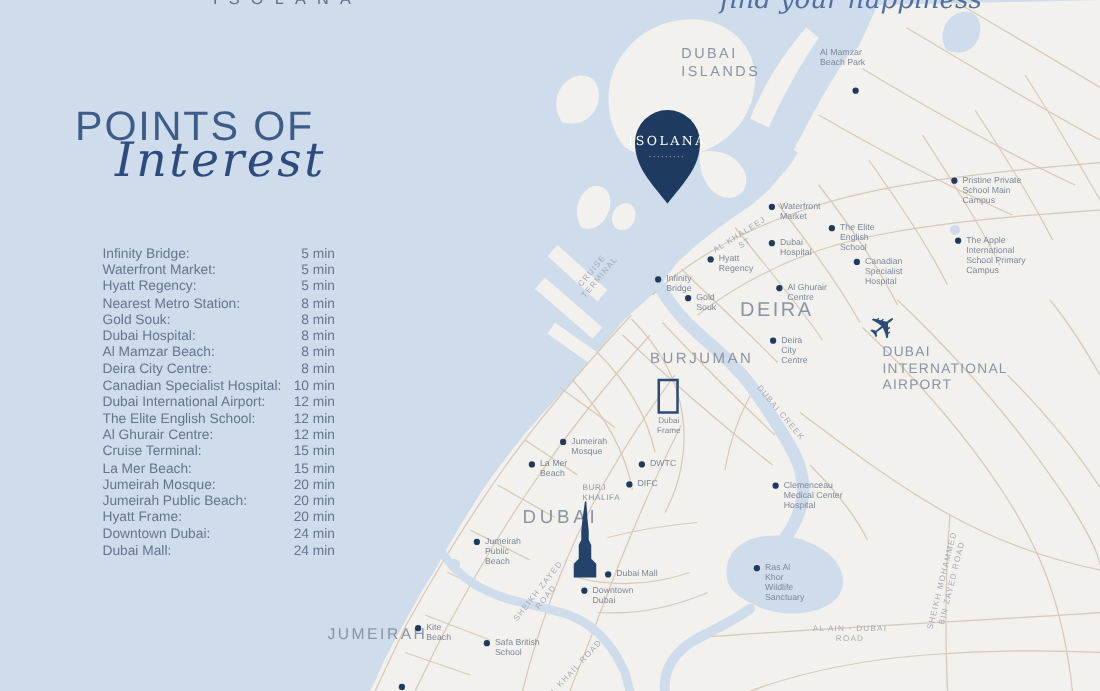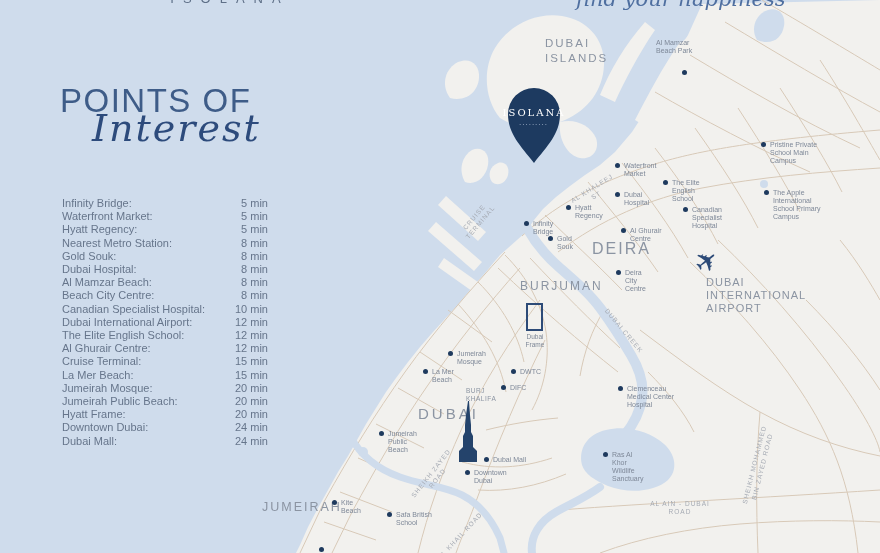--- a/index.html
+++ b/index.html
@@ -23,21 +23,21 @@
     left:60px;top:82px;
     font-size:33px;letter-spacing:1.5px;color:#3e5c88;font-weight:400;
   }
   .title2{
     left:92px;top:106px;
     font-family:"DejaVu Serif", serif;font-style:italic;
     font-size:38px;color:#2d4b7c;letter-spacing:2px;
   }
   .poi-list{left:62px;top:197px;width:206px;}
   .poi-row{display:flex;justify-content:space-between;
-    font-size:11px;line-height:13.2px;color:#66758b;}
+    font-size:11px;line-height:13.2px;color:#66758b;margin-left:20px;}
   .poi-name{white-space:nowrap;}
   .poi-time{white-space:nowrap;text-align:center;}
   
   .district{color:#8b94a2;letter-spacing:2px;white-space:pre-line;font-weight:400;}
   .marker{display:flex;gap:4px;align-items:flex-start;}
   .dot{width:5px;height:5px;border-radius:50%;background:#1e3a5e;flex:0 0 auto;display:inline-block;}
   .mlabel{font-size:7px;line-height:8px;color:#7e8898;margin-top:-1px;}
   .nowrap{white-space:nowrap;}
   .roadlab{font-size:6.5px;line-height:7.5px;color:#a6abb4;letter-spacing:1px;
     white-space:pre-line;transform-origin:center;text-align:center;}
@@ -156,21 +156,21 @@
     </div>
   <div class="poi-row">
       <span class="poi-name">Dubai Hospital:</span>
       <span class="poi-time">8 min</span>
     </div>
   <div class="poi-row">
       <span class="poi-name">Al Mamzar Beach:</span>
       <span class="poi-time">8 min</span>
     </div>
   <div class="poi-row">
-      <span class="poi-name">Beach City Centre:</span>
+      <span class="poi-name">Deira City Centre:</span>
       <span class="poi-time">8 min</span>
     </div>
   <div class="poi-row">
       <span class="poi-name">Canadian Specialist Hospital:</span>
       <span class="poi-time">10 min</span>
     </div>
   <div class="poi-row">
       <span class="poi-name">Dubai International Airport:</span>
       <span class="poi-time">12 min</span>
     </div>

